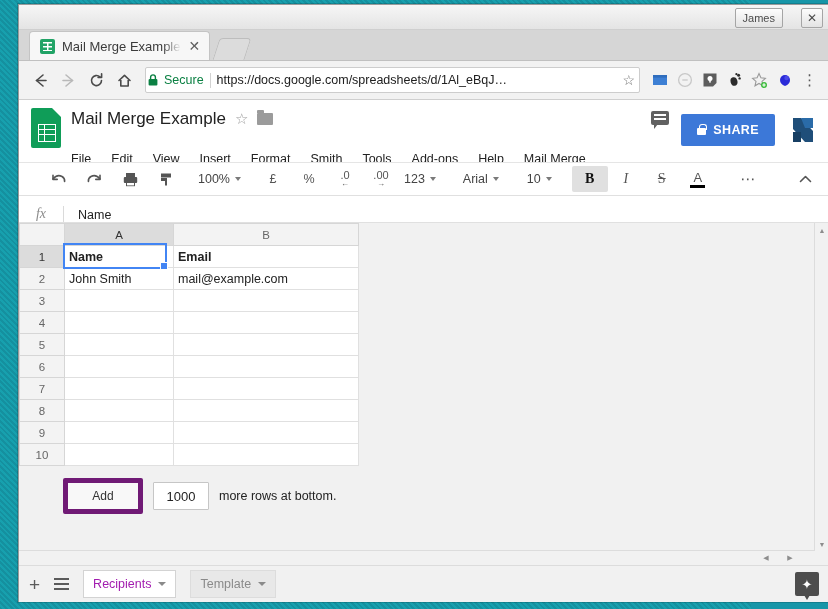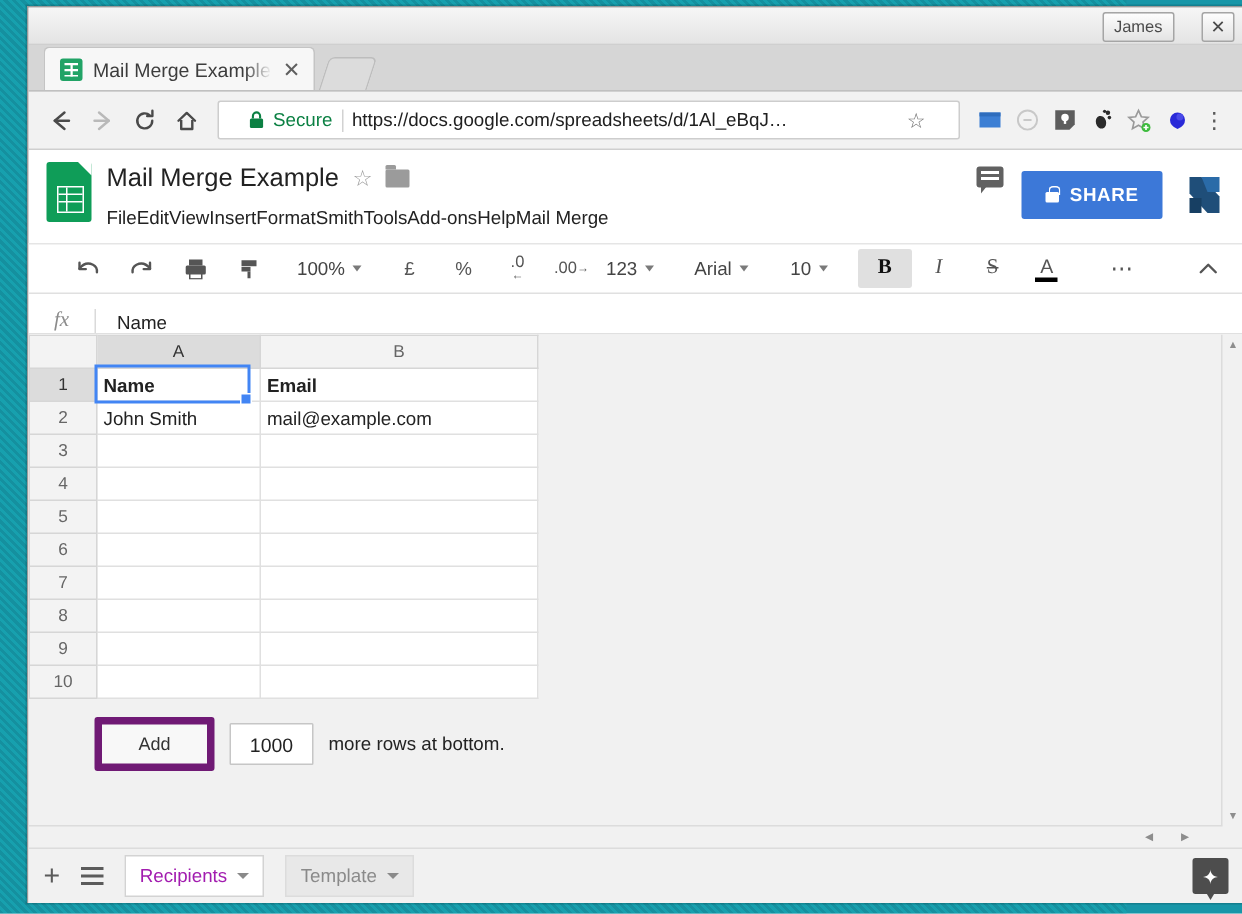--- a/index.html
+++ b/index.html
@@ -84,21 +84,21 @@
     display:flex;align-items:center;padding:0 8px;gap:2px;
   }
   .nav-btn{
     width:26px;height:26px;display:flex;align-items:center;justify-content:center;
     color:#5a5a5a;
   }
   .nav-btn.disabled{color:#b9b9b9;}
   #urlbox{
     flex:1;height:24px;margin:0 6px;
     background:#fff;border:1px solid #cdcdcd;border-radius:2px;
-    display:flex;align-items:center;padding:0 20px;gap:6px;overflow:hidden;
+    display:flex;align-items:center;padding:0 2px;gap:6px;overflow:hidden;
   }
   #secure-lock{color:#0b8043;display:flex;align-items:center;}
   #secure-text{font-size:12.5px;color:#0b8043;}
   .url-sep{width:1px;height:15px;background:#d2d2d2;}
   #url-text{
     font-size:12.5px;color:#202020;white-space:nowrap;overflow:hidden;flex:1;
   }
   #star-icon{color:#707070;font-size:14px;padding-right:2px;}
   .ext{width:23px;height:23px;display:flex;align-items:center;justify-content:center;}
   
@@ -124,21 +124,21 @@
   #titlerow{display:flex;align-items:center;gap:9px;height:26px;}
   #doctitle{font-size:17px;color:#222;}
   #star-doc{color:#9e9e9e;font-size:15px;}
   #folder-doc{
     width:16px;height:12px;background:#9b9b9b;border-radius:1px;position:relative;
   }
   #folder-doc::before{
     content:"";position:absolute;left:0;top:-3px;width:7px;height:3px;
     background:#9b9b9b;border-radius:1px 1px 0 0;
   }
-  #menubar{display:flex;gap:0;height:22px;align-items:center;margin-top:2px;}
+  #menubar{display:flex;gap:20px;height:22px;align-items:center;margin-top:16px;}
   .menu-item{font-size:12.5px;color:#222;}
   #docactions{display:flex;gap:12px;padding-top:8px;}
   #comment-icon{
     width:18px;height:14px;background:#616161;border-radius:2px;position:relative;
     margin-top:-3px;
   }
   #comment-icon::before{
     content:"";position:absolute;left:3px;top:3px;right:3px;height:1.6px;
     background:#fff;box-shadow:0 4px 0 #fff;
   }
@@ -469,21 +469,21 @@
         <span>100%</span>
             <span class="caret"></span>
       </span>
       <span class="tb-sep"></span>
       <span class="tb-item">£</span>
       <span class="tb-item">%</span>
       <span class="tb-item" style="flex-direction:column;line-height:1;">
         <span style="font-size:11px;">.0</span>
         <span style="font-size:8px;margin-top:-1px;">←</span>
       </span>
-      <span class="tb-item" style="flex-direction:row;line-height:1;">
+      <span class="tb-item" style="flex-direction:column;line-height:1;">
         <span style="font-size:11px;">.00</span>
         <span style="font-size:8px;margin-top:-1px;">→</span>
       </span>
       <span class="tb-select" style="padding:0 5px;">
         <span>123</span>
             <span class="caret"></span>
       </span>
       <span class="tb-sep"></span>
       <span class="tb-select" id="font-name" style="justify-content:space-between;padding:0 8px;">
         <span>Arial</span>

